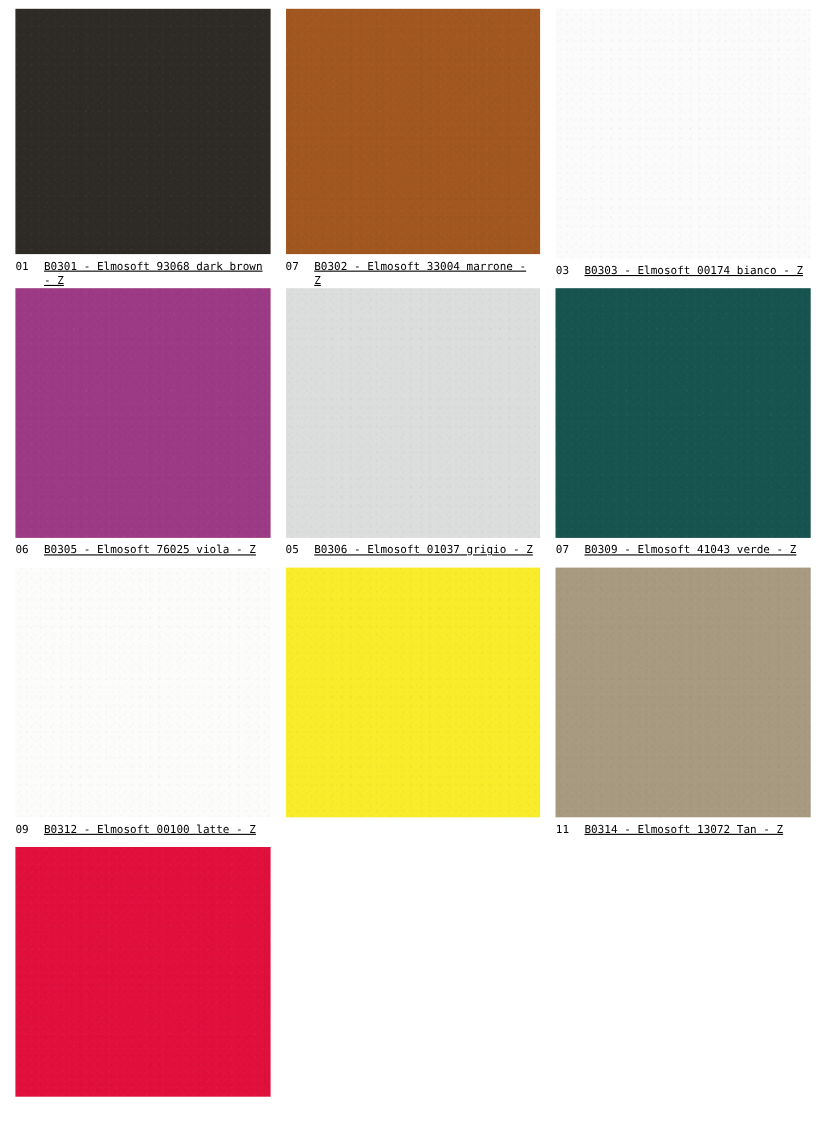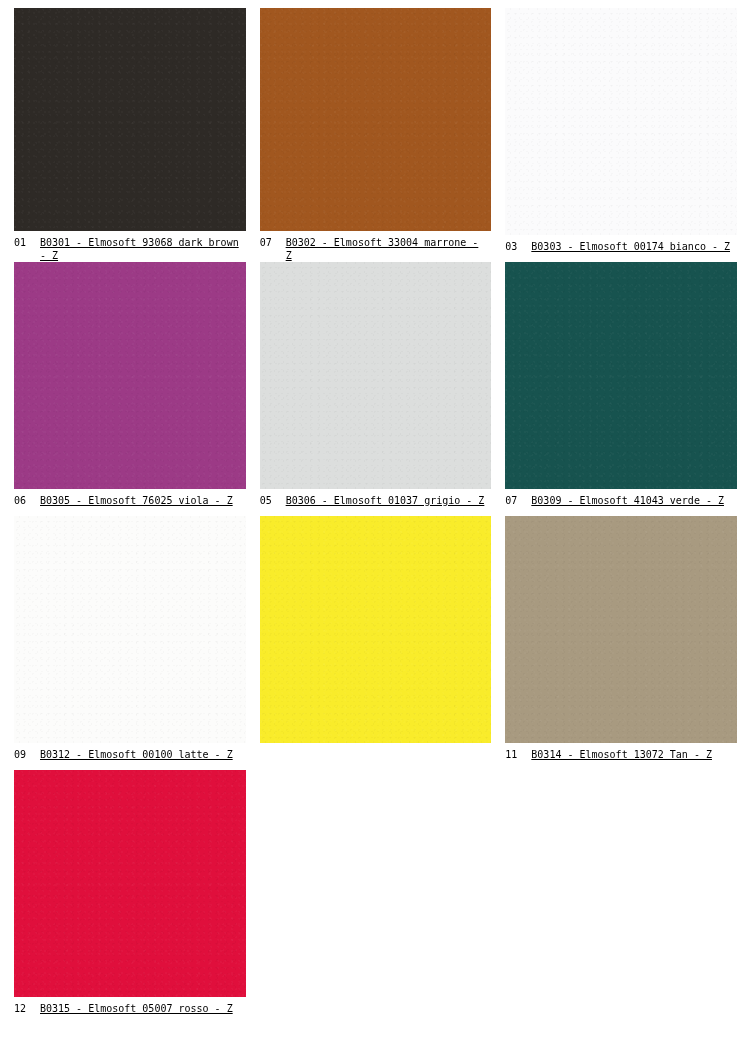--- a/index.html
+++ b/index.html
@@ -148,20 +148,16 @@
     <div class="cell">
       <div class="swatch" style="background-color: rgb(168, 154, 128);"></div>
       <div class="caption">
         <span class="idx">11</span>
         <span class="desc">B0314 - Elmosoft 13072 Tan - Z</span>
       </div>
     </div>
 
     <div class="cell">
       <div class="swatch" style="background-color: rgb(224, 15, 60);"></div>
-      <div class="caption">
-        <span class="idx">12</span>
-        <span class="desc">B0315 - Elmosoft 05007 rosso - Z</span>
-      </div>
     </div>
 
   </div>
 </div>
 
 </body></html>

